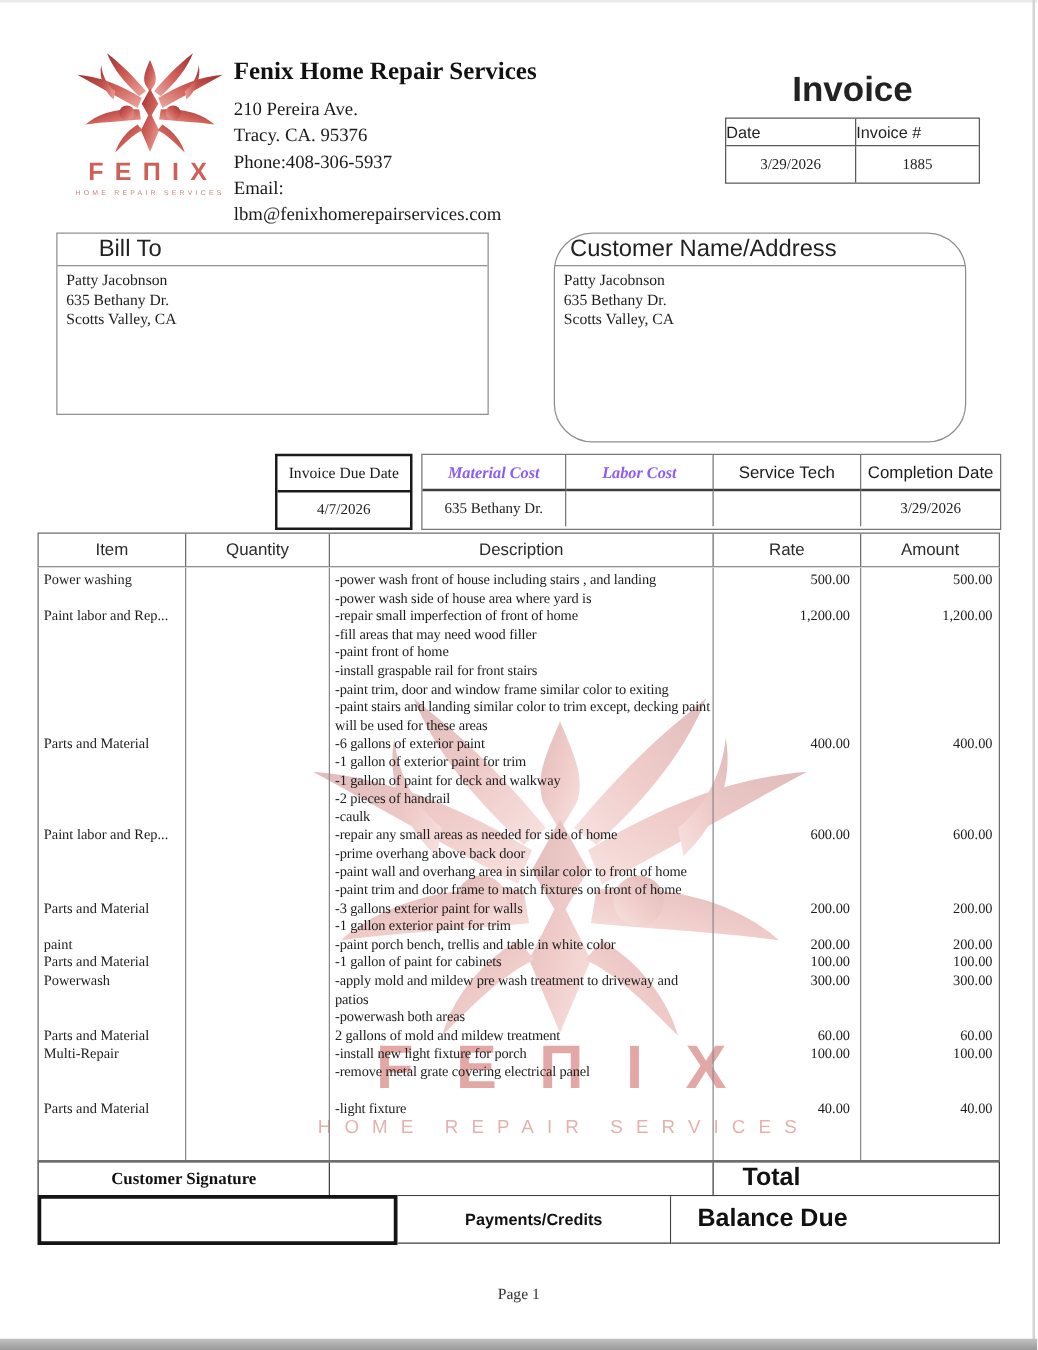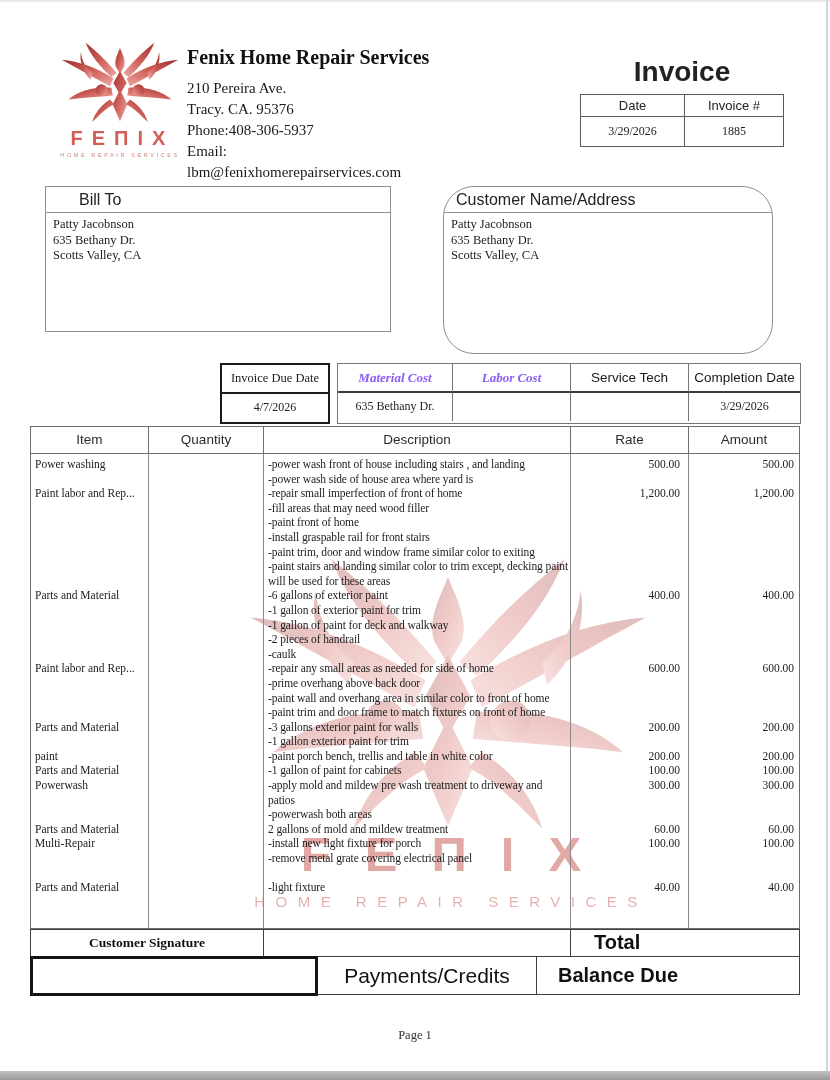--- a/index.html
+++ b/index.html
@@ -14,29 +14,29 @@
   .logo-word { font-family:"Liberation Sans",sans-serif; font-weight:bold; font-size:20px; letter-spacing:9px; color:#cf5f57; margin-top:1px; white-space:nowrap; text-indent:5px; }
   .logo-tag { font-family:"Liberation Sans",sans-serif; font-size:5.5px; letter-spacing:2.6px; color:#c98780; margin-top:2px; white-space:nowrap; }
 
   .company { left:187px; top:46px; }
   .company-name { font-weight:bold; font-size:20px; color:#111; margin-bottom:9px; }
   .company-line { font-size:15px; line-height:21px; color:#1a1a1a; }
 
   .invoice-title { left:580px; top:56px; width:204px; text-align:center; font-family:"Liberation Sans",sans-serif; font-weight:800; font-size:28px; color:#222; }
   .date-table { left:580px; top:94px; width:204px; border:1px solid #5a5a5a; }
   .dt-row { display:grid; grid-template-columns:103px 1fr; }
-  .dt-head { height:22px; line-height:21px; border-bottom:1px solid #5a5a5a; font-family:"Liberation Sans",sans-serif; font-size:13px; color:#222; text-align:center; }
+  .dt-head { height:22px; line-height:21px; border-bottom:1px solid #5a5a5a; font-family:"Liberation Sans",sans-serif; font-size:13px; color:#222; text-align:left; }
   .dt-val { height:29px; line-height:28px; font-size:12px; color:#222; text-align:center; }
   .dt-cell-r { border-left:1px solid #5a5a5a; }
 
   
   .addr-box { border:1px solid #8f8f8f; background:#fff; }
   .billto { left:45px; top:186px; width:346px; height:146px; }
   .custbox { left:443px; top:186px; width:330px; height:168px;border-radius:31px; }
-  .box-head { height:26px; line-height:25px; border-bottom:1px solid #8f8f8f; font-family:"Liberation Sans",sans-serif; font-size:16px; color:#222; }
+  .box-head { height:26px; line-height:25px; border-bottom:1px solid #8f8f8f; font-family:"Liberation Sans",sans-serif; font-size:19px; color:#222; }
   .billto .box-head { padding-left:33px; }
   .custbox .box-head { padding-left:12px; }
   .box-body { padding:4px 7px 0 7px; font-size:12.5px; line-height:15.5px; color:#1c1c1c; }
 
   
   .due-box { left:220px; top:363px; width:110px; height:61px; border:2px solid #1a1a1a; background:#fff; }
   .due-head { height:29px; line-height:27px; text-align:center; font-family:Liberation Serif, serif; font-size:12.5px; color:#1a1a1a; border-bottom:2px solid #1a1a1a; }
   .due-val { height:28px; line-height:27px; text-align:center; font-size:12px; color:#222; }
 
   .cost-table { left:337px; top:363px; width:464px; height:61px; border:1px solid #777; background:#fff; }
@@ -67,21 +67,21 @@
   .wm-word { font-family:"Liberation Sans",sans-serif; font-weight:bold; font-size:49px; letter-spacing:34px; text-indent:20px; color:rgba(198,82,76,.5); margin-top:-16px; white-space:nowrap; }
   .wm-tag { font-family:"Liberation Sans",sans-serif; font-size:15px; letter-spacing:10.5px; text-indent:6px; color:rgba(198,82,76,.45); margin-top:11px; white-space:nowrap; }
 
   
   .sig-row { left:30px; top:929px; width:770px; height:28px; border:1px solid #3f3f3f; display:grid; grid-template-columns:233px 307px 1fr; background:#fff; }
   .sig-cell { border-right:1px solid #3f3f3f; text-align:center; font-weight:bold; font-size:13.5px; line-height:26px; color:#111; }
   .sig-spacer { border-right:1px solid #3f3f3f; }
   .total-cell { font-family:"Liberation Sans",sans-serif; font-weight:800; font-size:20px; line-height:25px; padding-left:23px; color:#111; }
 
   .sigbox { left:30px; top:956px; width:288px; height:40px; border:3px solid #141414; background:#fff; z-index:2; }
-  .payments-cell { left:318px; top:957px; width:219px; height:38px; border-right:1px solid #3f3f3f; border-bottom:1px solid #3f3f3f; text-align:center; font-family:"Liberation Sans",sans-serif; font-weight:normal; font-size:21px; line-height:37px; color:#111; background:#fff; }
+  .payments-cell { left:318px; top:957px; width:219px; height:38px; border-right:1px solid #3f3f3f; border-bottom:1px solid #3f3f3f; text-align:center; font-family:"Liberation Sans",sans-serif; font-weight:bold; font-size:13px; line-height:37px; color:#111; background:#fff; }
   .balance-cell { left:537px; top:957px; width:263px; height:38px; border-right:1px solid #3f3f3f; border-bottom:1px solid #3f3f3f; font-family:"Liberation Sans",sans-serif; font-weight:800; font-size:20px; line-height:36px; padding-left:21px; color:#111; background:#fff; }
 
   .page-label { left:0; top:1028px; width:830px; text-align:center; font-family:Liberation Serif, serif; font-size:12.5px; color:#333; }
 
   
   .edge-bottom { left:0; top:1071px; width:830px; height:9px; background:linear-gradient(#c2c2c2,#9a9a9a); }
   .edge-right { left:826px; top:0; width:2px; height:1080px; background:#d4d4d4; }
   .edge-top { left:0; top:0; width:830px; height:2px; background:#e9e9e9; }
 </style>
 </head>

